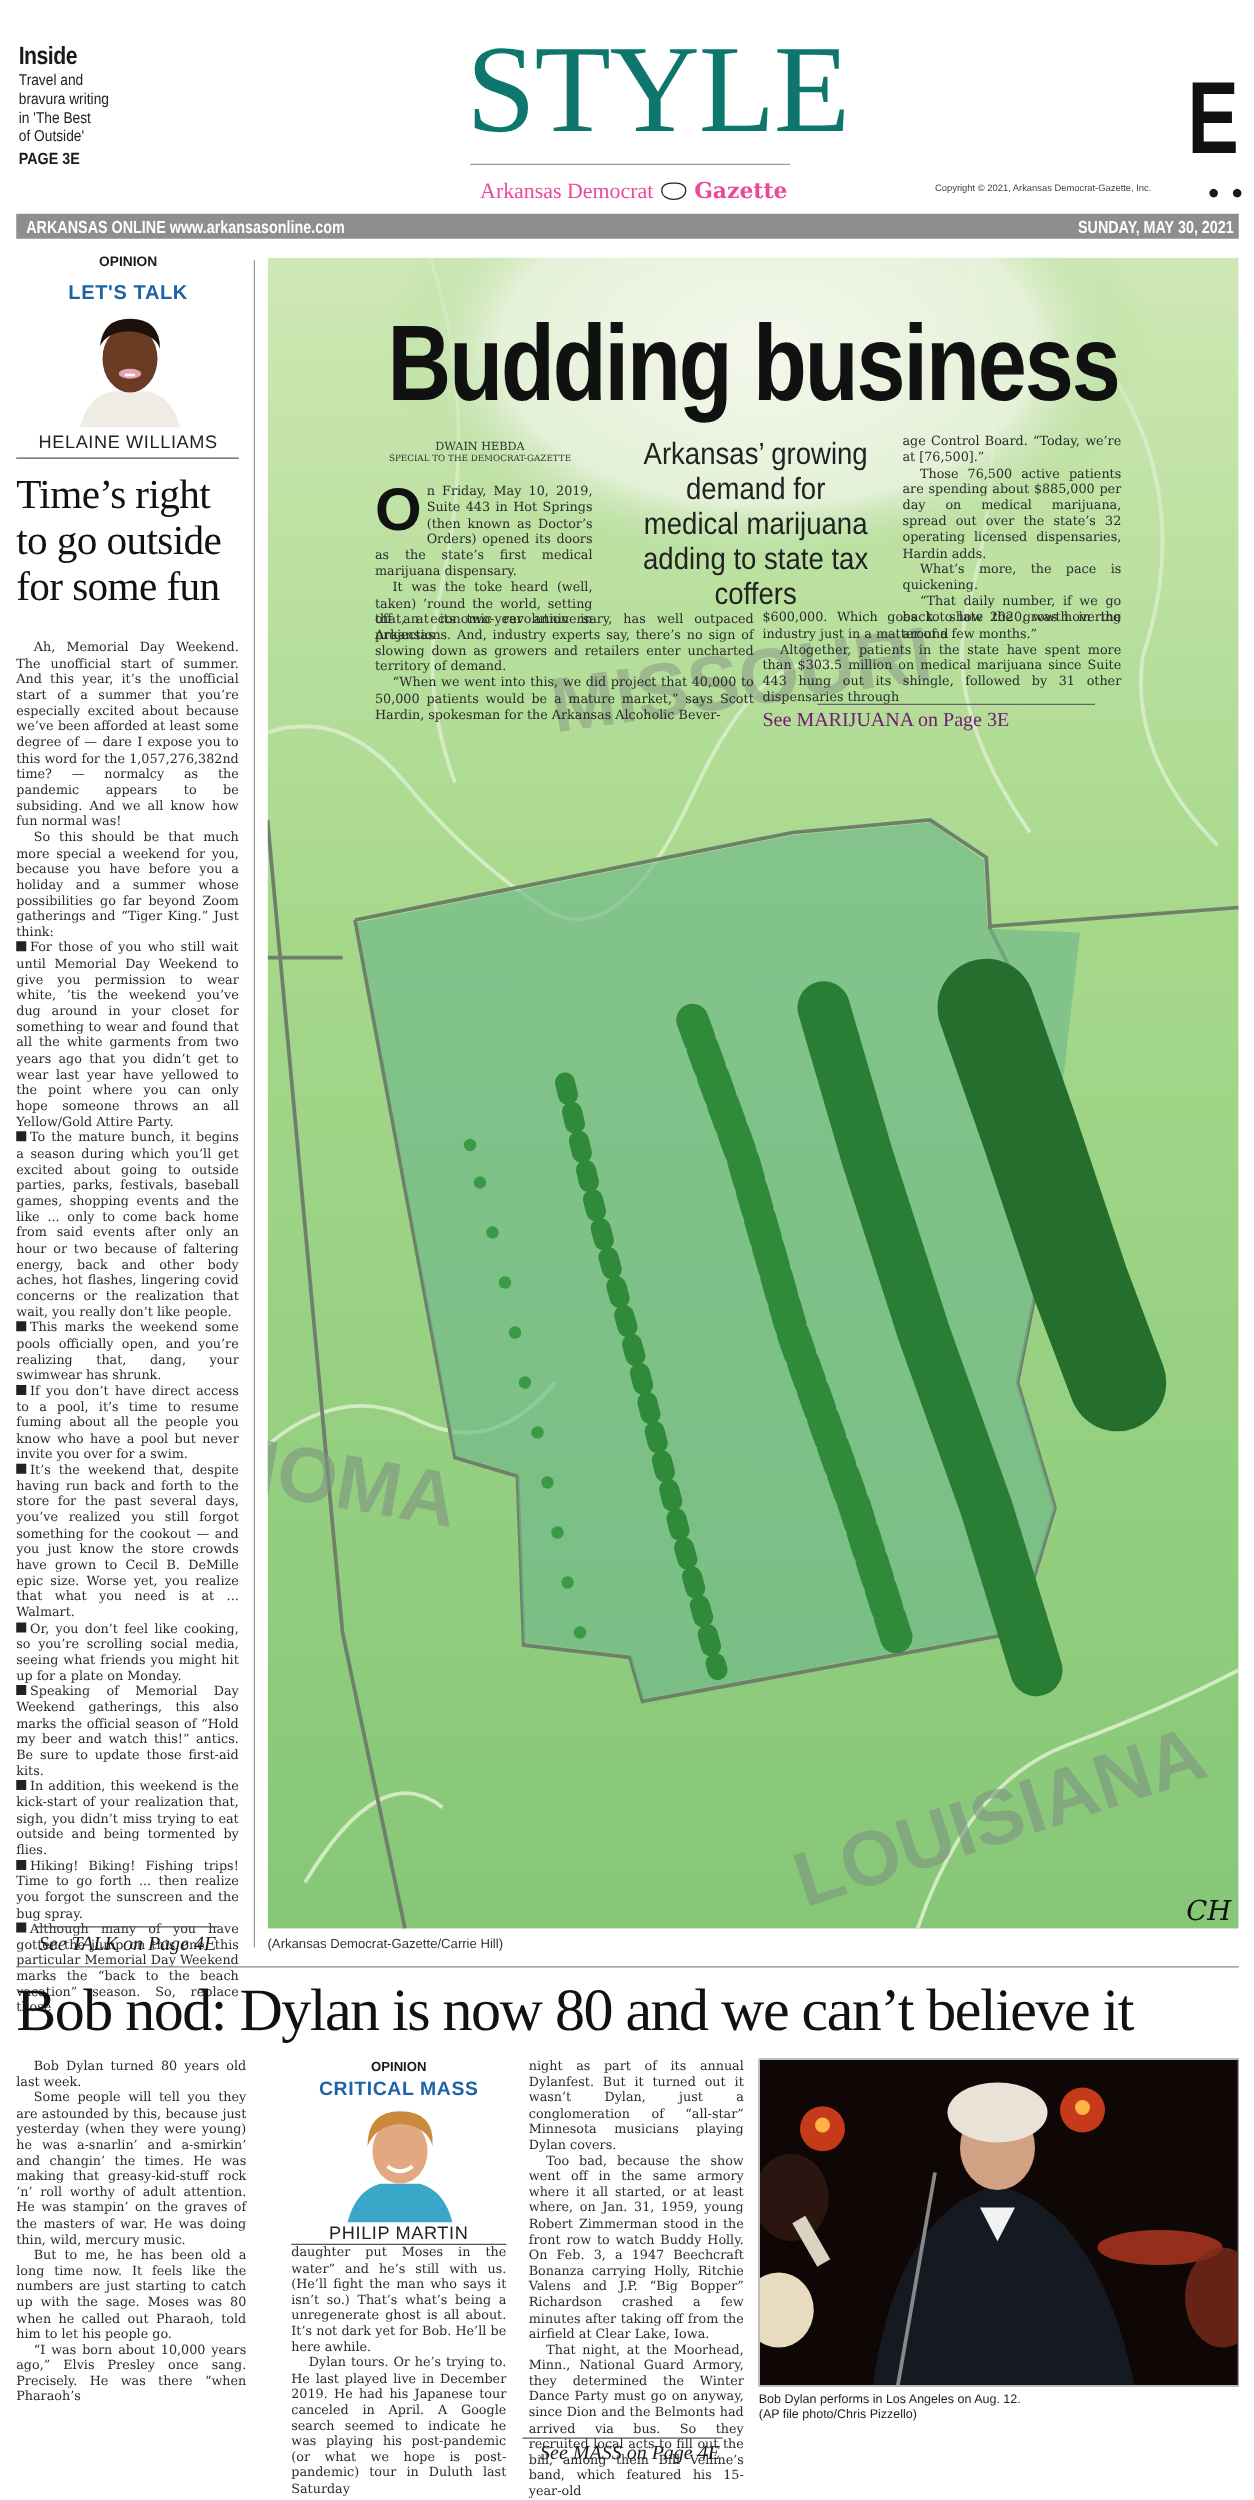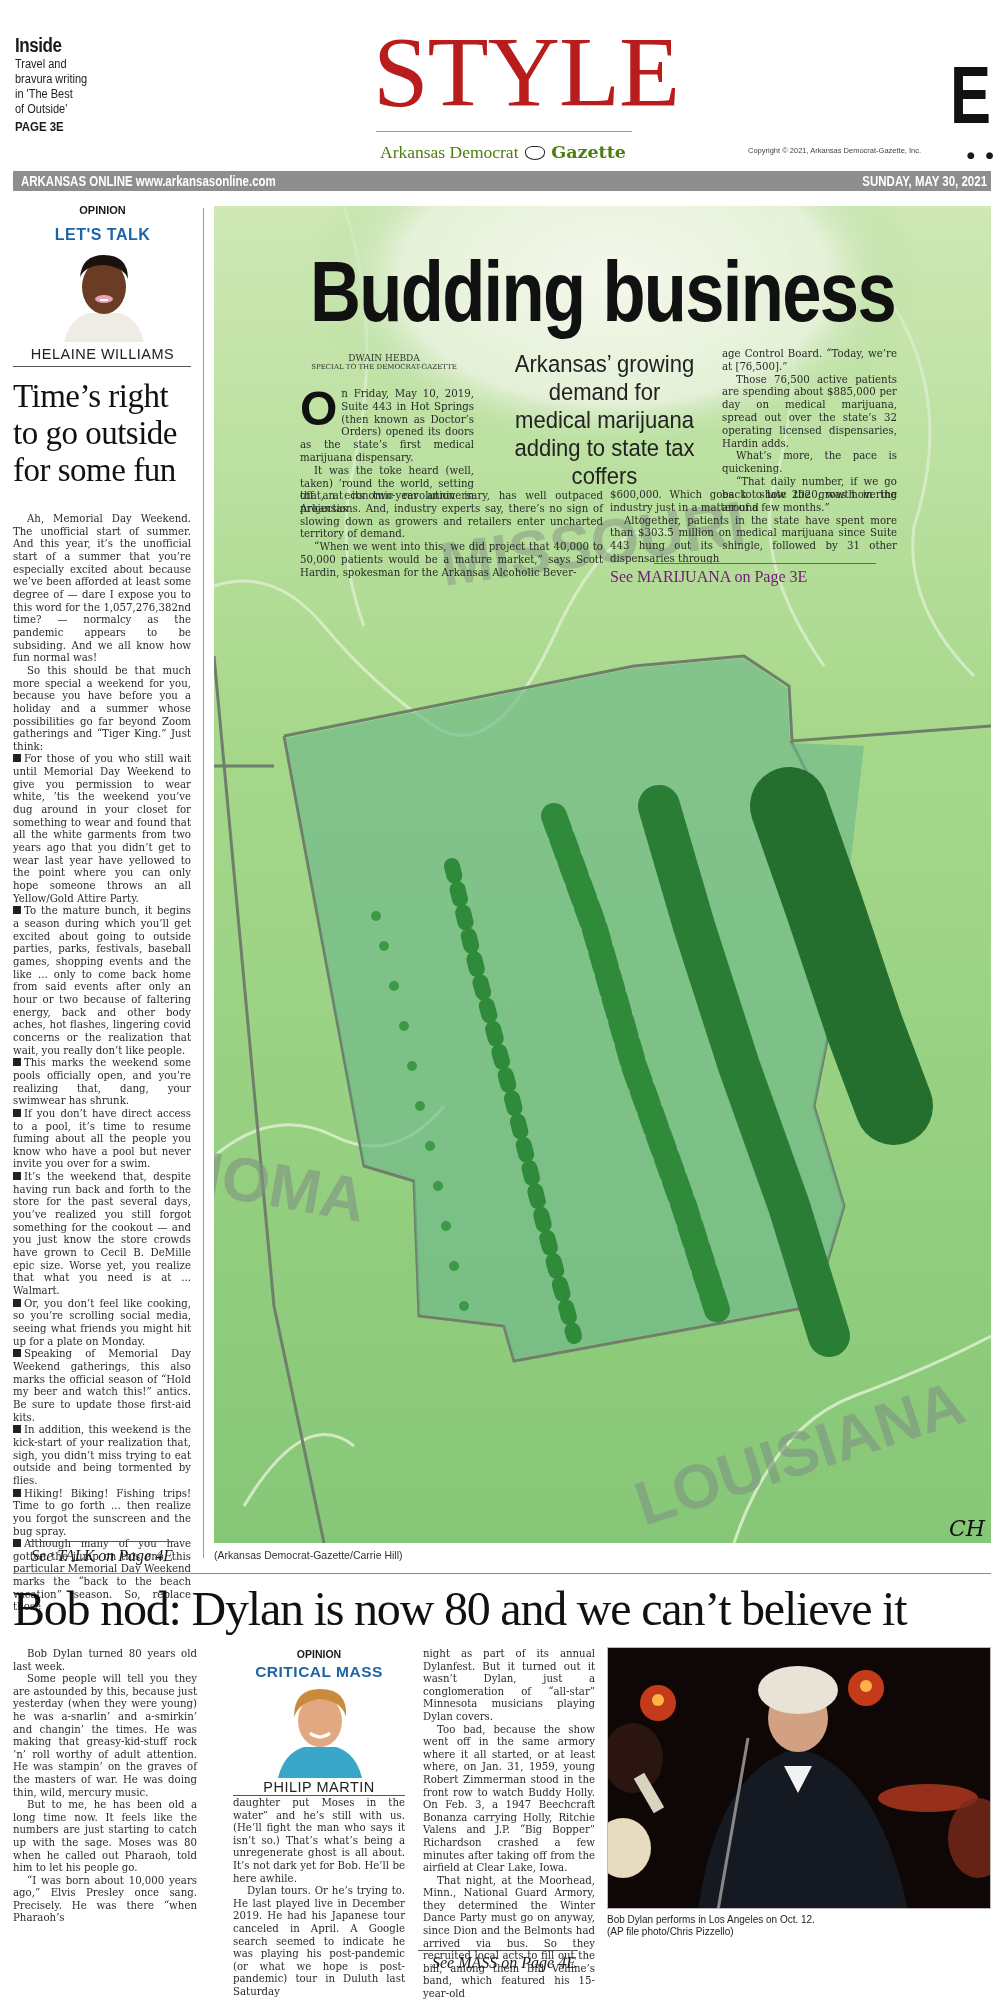--- a/index.html
+++ b/index.html
@@ -5,23 +5,23 @@
   * { box-sizing: border-box; margin: 0; padding: 0; }
   body { width: 1003px; height: 2000px; background: #ffffff; position: relative; overflow: hidden; font-family: "DejaVu Serif", serif; color: #1a1a1a; }
   .abs { position: absolute; }
 
   
   #inside { left: 15px; top: 34px; width: 110px; font-family: "Liberation Sans", sans-serif; }
   #inside .h { font-weight: bold; font-size: 20px; letter-spacing: -0.5px; transform: scaleX(0.85); transform-origin: left; }
   #inside .t { font-size: 12.5px; line-height: 15px; color: #222; transform: scaleX(0.88); transform-origin: left; white-space: nowrap; }
   #inside .p { font-weight: bold; font-size: 13px; margin-top: 2px; transform: scaleX(0.88); transform-origin: left; }
 
-  #style-title { left: 373px; top: 22px; width: 262px; text-align: center; font-family: "Liberation Serif", serif; font-size: 100px; line-height: 100px; letter-spacing: -1px; color: #b91c1c; }
+  #style-title { left: 373px; top: 22px; width: 262px; text-align: center; font-family: "Liberation Serif", serif; font-size: 100px; line-height: 100px; letter-spacing: -1px; color: #0f766e; }
   #style-rule { left: 376px; top: 131px; width: 256px; height: 1px; background: #9a9a9a; }
-  #nameplate { left: 380px; top: 142px; width: 250px; text-align: left; font-family: "Liberation Serif", serif; font-size: 17.5px; color: #4d7c0f; white-space: nowrap; }
+  #nameplate { left: 380px; top: 142px; width: 250px; text-align: right; font-family: "Liberation Serif", serif; font-size: 17.5px; color: #ec4899; white-space: nowrap; }
   #nameplate .seal { display: inline-block; width: 20px; height: 14px; border: 1px solid #222; border-radius: 40% 40% 50% 50%; vertical-align: -2px; margin: 0 2px; }
   #nameplate .gz { font-family: "DejaVu Serif", serif; font-weight: bold; }
   #copyright { left: 748px; top: 146px; font-family: "Liberation Sans", sans-serif; font-size: 7.5px; color: #444; white-space: nowrap; }
   #section-letter { left: 950px; top: 54px; font-family: "Liberation Sans", sans-serif; font-weight: bold; font-size: 82px; line-height: 82px; transform: scaleX(0.75); transform-origin: left; color: #111; }
   #dots { left: 967px; top: 150px; font-size: 9px; letter-spacing: 4px; }
 
   #topbar { left: 13px; top: 171px; width: 978px; height: 20px; background: #8e8e8e; color: #fff; font-family: "Liberation Sans", sans-serif; font-weight: bold; font-size: 14px; line-height: 20px; }
   #topbar .l { position: absolute; left: 8px; transform: scaleX(0.82); transform-origin: left; white-space: nowrap; }
   #topbar .r { position: absolute; right: 4px; transform: scaleX(0.82); transform-origin: right; white-space: nowrap; }
 
@@ -284,15 +284,15 @@
     <ellipse cx="15" cy="200" rx="28" ry="30" fill="#e8dcc0"></ellipse>
     <path d="M90 262 Q110 120 190 100 Q270 120 300 262 Z" fill="#151a22"></path>
     <ellipse cx="190" cy="70" rx="30" ry="34" fill="#d2a083"></ellipse>
     <ellipse cx="190" cy="42" rx="40" ry="24" fill="#e9e2d6"></ellipse>
     <path d="M176 118 L190 145 L204 118" fill="#f2f2f2"></path>
     <line x1="140" y1="90" x2="110" y2="262" stroke="#888" stroke-width="3"></line>
     <rect x="35" y="125" width="12" height="40" fill="#d8d4c0" transform="rotate(-30 41 145)"></rect>
   </svg>
 </div>
 <div id="dylan-caption" class="abs">
-  <div><b>Bob Dylan performs</b><span> in Los Angeles on Oct. 12.</span></div>
+  <div><b>Bob Dylan performs</b><span> in Los Angeles on Aug. 12.</span></div>
   <div>(AP file photo/Chris Pizzello)</div>
 </div>
 
 </body></html>

